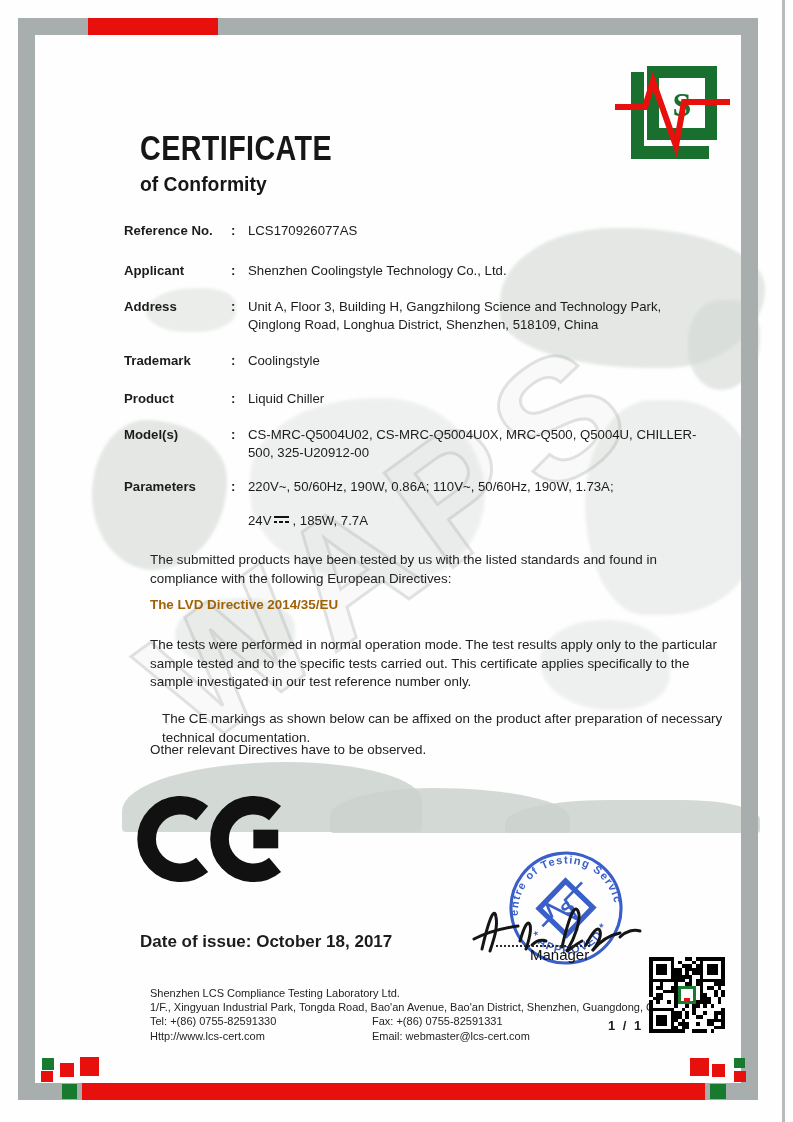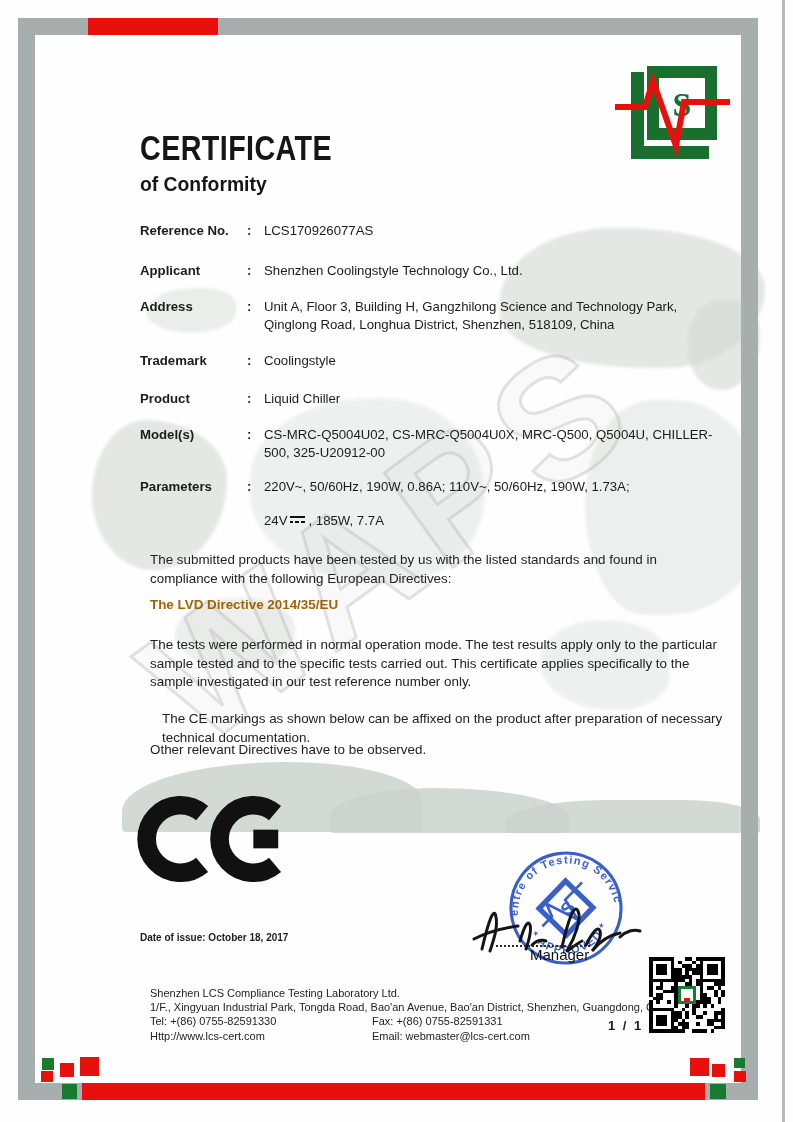--- a/index.html
+++ b/index.html
@@ -36,40 +36,40 @@
   }
 
   
   .title{left:140px;top:128px;}
   .title h1{margin:0;font-size:35px;font-weight:bold;letter-spacing:.5px;
     transform:scaleX(.82);transform-origin:left;color:#161616;}
   .title h2{margin:4px 0 0 0;font-size:21px;font-weight:bold;color:#161616;
     transform:scaleX(.92);transform-origin:left;}
 
   
-  .fields{left:140px;top:214px;width:580px;height:340px;}
+  .fields{left:124px;top:214px;width:580px;height:340px;}
   .frow{position:absolute;left:0;width:100%;font-size:13.2px;line-height:17.5px;}
   .flabel{position:absolute;left:0;font-weight:bold;}
   .fcolon{position:absolute;left:107px;font-weight:bold;}
   .fvalue{position:absolute;left:124px;width:452px;font-weight:normal;}
   .nowrap .fvalue{white-space:nowrap;}
 
   .dc-sym{display:inline-block;width:15px;height:8px;border-top:2.5px solid #111;
     position:relative;margin:0 3px 0 3px;top:1px;}
   .dc-sym::after{content:"";position:absolute;left:0;top:2.5px;width:15px;height:2.5px;
     background:linear-gradient(90deg,#111 0 3.5px,transparent 3.5px 5.5px,#111 5.5px 9px,transparent 9px 11px,#111 11px 15px);}
 
   
   .paras{left:150px;top:551px;width:578px;height:230px;font-size:13.4px;line-height:18.5px;color:#222;}
   .para{position:absolute;left:0;width:100%;}
   .bold{font-weight:bold;color:#a16207;}
   .std-row{display:flex;justify-content:space-between;}
 
   
-  .date{left:140px;top:932px;font-size:10px;font-weight:bold;}
+  .date{left:140px;top:932px;font-size:17px;font-weight:bold;}
 
   
   .stampwrap{left:478px;top:840px;width:180px;height:140px;}
   .stamp-svg{position:absolute;left:14px;top:2px;transform:rotate(-8deg);opacity:.92;}
   .sig-svg{position:absolute;left:-10px;top:55px;}
   .dotline{position:absolute;left:18px;top:105px;width:94px;border-bottom:2px dotted #2a2a2a;}
   .manager{position:absolute;left:52px;top:106px;font-size:15px;color:#111;}
 
   
   .footer{left:150px;top:986px;width:530px;font-size:11px;line-height:14.2px;color:#232323;}

